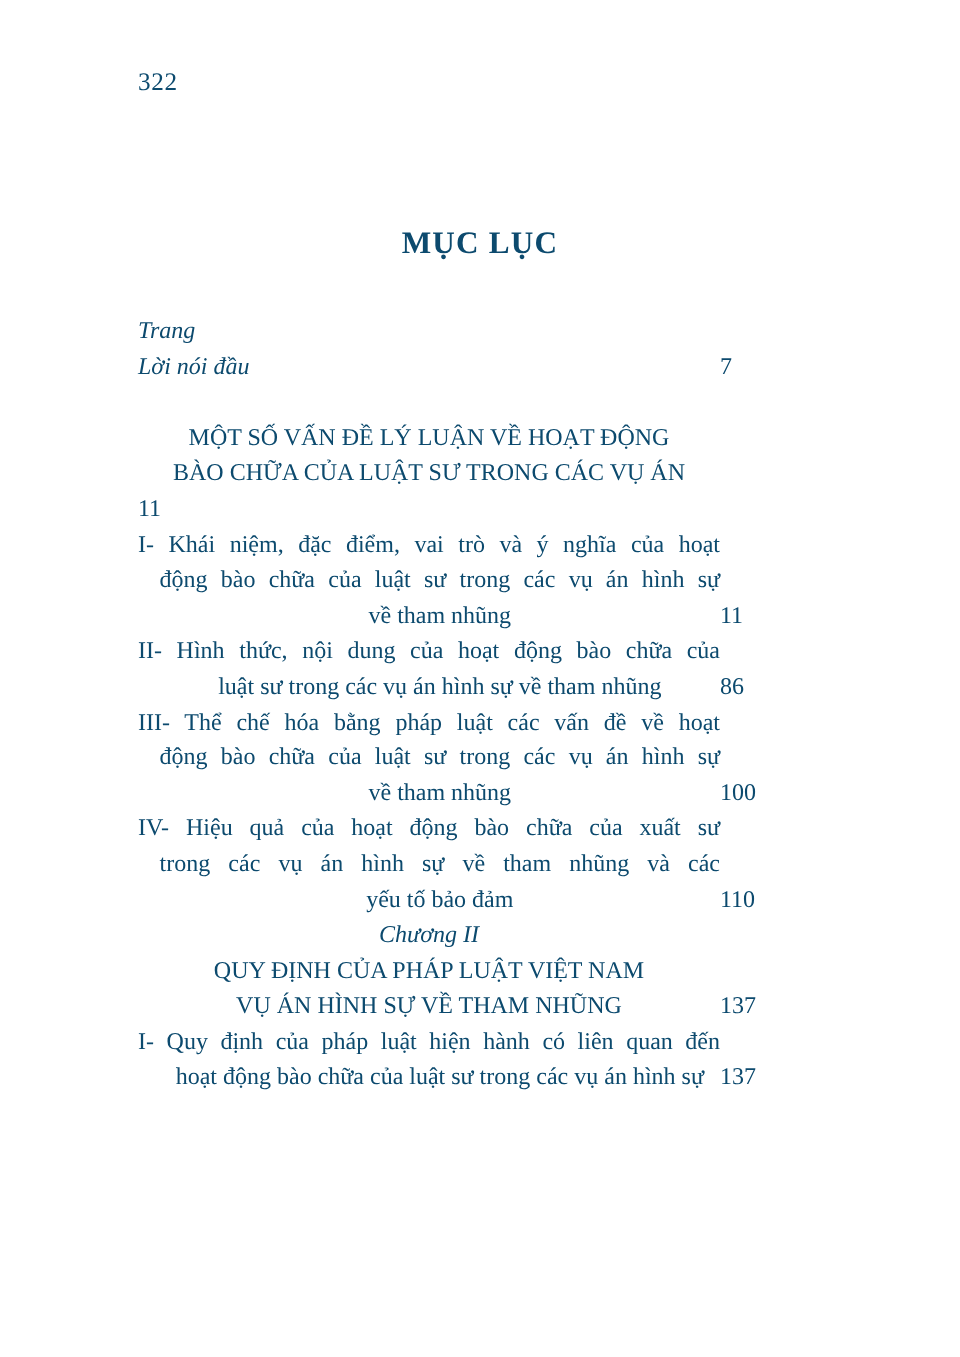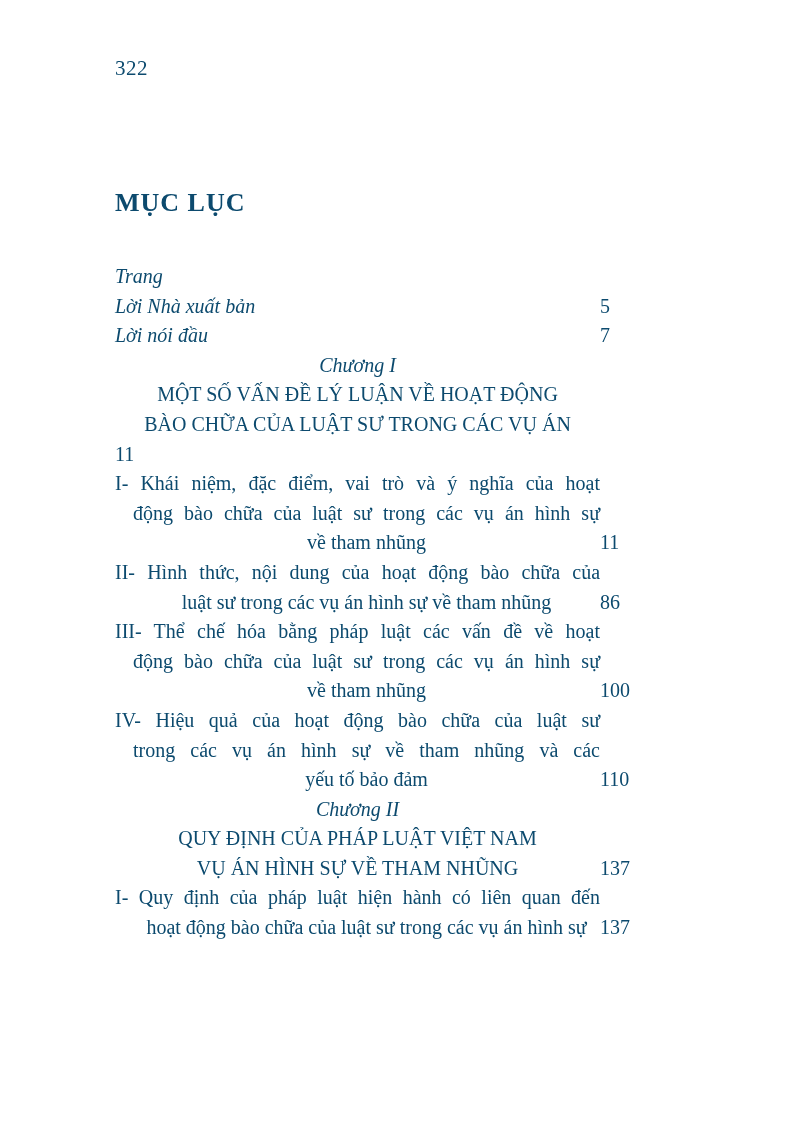--- a/index.html
+++ b/index.html
@@ -19,21 +19,21 @@
     font-size: 21px;
     line-height: normal;
     letter-spacing: 0.5px;
   }
   .toc-title {
     position: absolute;
     left: 115px;
     top: 188px;
     width: 570px;
     margin: 0;
-    text-align: left;
+    text-align: center;
     font-size: 26px;
     font-weight: bold;
     letter-spacing: 1px;
     line-height: normal;
   }
   .rows {
     position: absolute;
     left: 115px;
     top: 262px;
     width: 570px;
@@ -82,30 +82,25 @@
   <h1 class="toc-title">MỤC LỤC</h1>
 
   <div class="rows">
 
     <div class="row trang-row">
       <div class="rt"></div>
       <div class="rp italic">Trang</div>
     </div>
 
     <div class="row">
-      <div class="rt italic">Lời Nhà xuất bản</div>
-      <div class="rp">5</div>
-    </div>
-    <div class="row">
       <div class="rt italic">Lời nói đầu</div>
       <div class="rp">7</div>
     </div>
 
     <div class="row">
-      <div class="rt center italic">Chương I</div>
       <div class="rp"></div>
     </div>
     <div class="row">
       <div class="rt center">MỘT SỐ VẤN ĐỀ LÝ LUẬN VỀ HOẠT ĐỘNG</div>
       <div class="rp"></div>
     </div>
     <div class="row">
       <div class="rt center">BÀO CHỮA CỦA LUẬT SƯ TRONG CÁC VỤ ÁN</div>
       <div class="rp"></div>
     </div>
@@ -142,21 +137,21 @@
     <div class="row">
       <div class="rt cont justify">động bào chữa của luật sư trong các vụ án hình sự</div>
       <div class="rp"></div>
     </div>
     <div class="row">
       <div class="rt cont">về tham nhũng</div>
       <div class="rp">100</div>
     </div>
 
     <div class="row">
-      <div class="rt justify"><span>IV-</span> <span>Hiệu quả của hoạt động bào chữa của luật sư</span></div>
+      <div class="rt justify"><span>IV-</span> <span>Hiệu quả của hoạt động bào chữa của xuất sư</span></div>
       <div class="rp"></div>
     </div>
     <div class="row">
       <div class="rt cont justify">trong các vụ án hình sự về tham nhũng và các</div>
       <div class="rp"></div>
     </div>
     <div class="row">
       <div class="rt cont">yếu tố bảo đảm</div>
       <div class="rp">110</div>
     </div>

